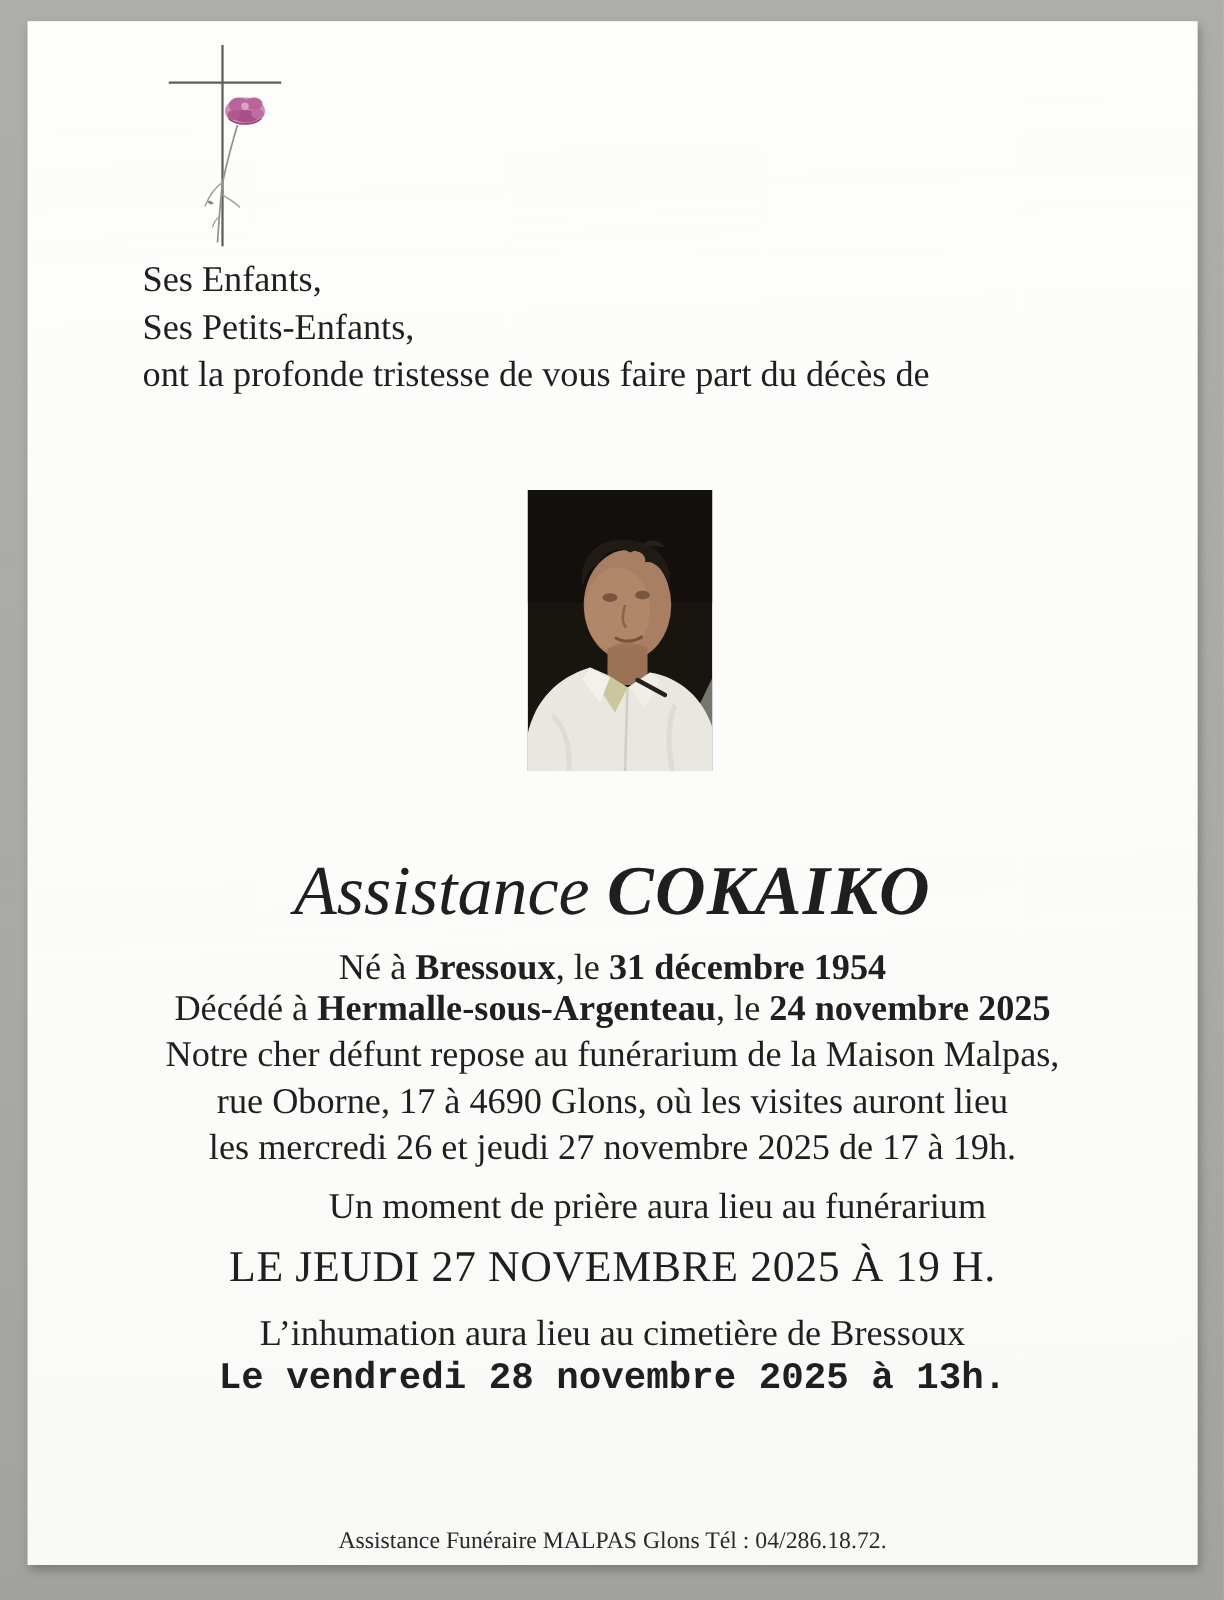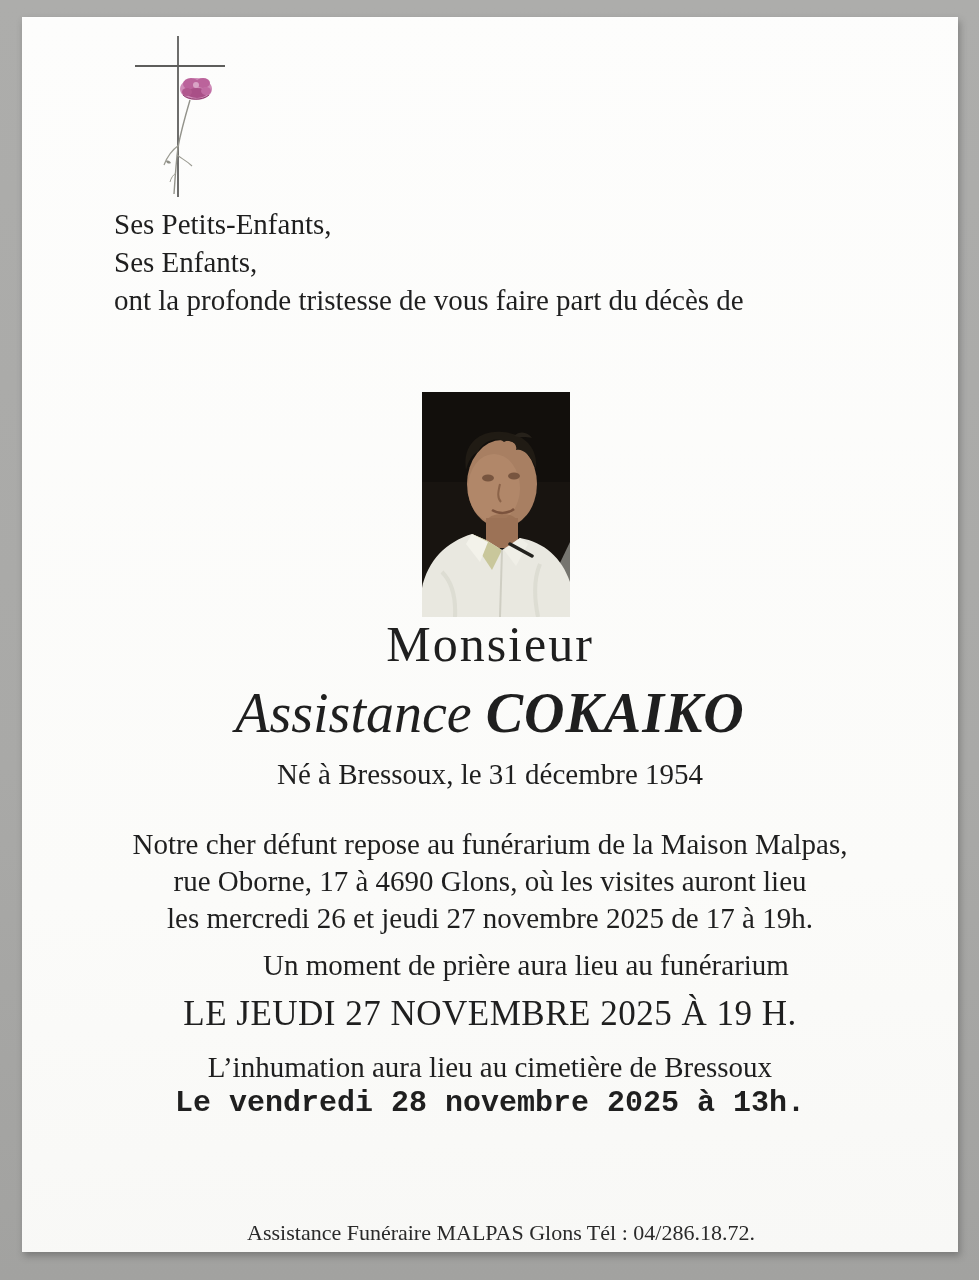--- a/index.html
+++ b/index.html
@@ -68,31 +68,31 @@
     top: 664px;
     font-size: 56px;
     line-height: 64px;
     font-style: italic;
   }
   .title-name .last {
     font-weight: bold;
     letter-spacing: 1px;
   }
   .body29 { font-size: 29px; line-height: 34px; }
-  .b { font-weight: normal; }
+  .b { font-weight: bold; }
   .l-birth   { top: 740px; }
   .l-death   { top: 773px; }
   .l-repose1 { top: 810px; }
   .l-repose2 { top: 847px; }
   .l-repose3 { top: 884px; }
   .l-prayer  { top: 931px; padding-left: 36px; }
   .l-jeudi   { top: 977px; font-size: 35px; line-height: 40px; font-weight: normal; letter-spacing: 0.5px; }
   .l-inhum   { top: 1033px; }
   .l-vendredi{ top: 1069px; font-size: 30px; line-height: 35px; font-weight: bold; font-family: Liberation Mono, monospace; }
-  .l-footer  { top: 1204px; font-size: 22px; line-height: 24px; color: #2a2a2a; padding-left: 11px; }
+  .l-footer  { top: 1204px; font-size: 19px; line-height: 24px; color: #2a2a2a; }
 </style>
 </head>
 <body>
 
 <div class="scan-area">
   <div class="paper">
 
     <svg class="cross-art" viewBox="0 0 110 170" aria-hidden="true">
       <line x1="48" y1="3" x2="48" y2="164" stroke="#5e5e5c" stroke-width="1.8"></line>
       <line x1="5" y1="33" x2="95" y2="33" stroke="#5e5e5c" stroke-width="1.8"></line>
@@ -109,22 +109,22 @@
         <ellipse cx="73" cy="50" rx="7" ry="5" fill="#bb639b"></ellipse>
         <ellipse cx="67" cy="60" rx="10" ry="5" fill="#a94f87"></ellipse>
         <ellipse cx="57" cy="59" rx="5" ry="4" fill="#b1588e"></ellipse>
         <ellipse cx="76" cy="58" rx="5" ry="4" fill="#c06ba2"></ellipse>
         <circle cx="66" cy="52" r="3" fill="#d9a4c6"></circle>
         <path d="M53 62 C58 67 72 68 79 62" stroke="#8f3f70" stroke-width="1" fill="none"></path>
       </g>
     </svg>
 
     <div class="intro">
+      <div>Ses Enfants,</div>
       <div>Ses Petits-Enfants,</div>
-      <div>Ses Enfants,</div>
       <div>ont la profonde tristesse de vous faire part du décès de</div>
     </div>
 
     <div class="photo-frame">
       <svg width="148" height="225" viewBox="0 0 148 225" aria-hidden="true">
         <rect x="0" y="0" width="148" height="225" fill="#181410"></rect>
         <rect x="0" y="0" width="148" height="90" fill="#120f0c"></rect>
         <polygon points="148,150 148,225 112,225" fill="#8f8d87" opacity="0.8"></polygon>
         <polygon points="0,190 22,225 0,225" fill="#5a564e" opacity="0.5"></polygon>
 
@@ -147,25 +147,25 @@
         <path d="M50 142 L66 150 L58 170 L44 152 Z" fill="#f3f2ea"></path>
         <path d="M98 146 L82 158 L94 174 L106 152 Z" fill="#f0efe7"></path>
         <path d="M80 158 L78 225" stroke="#c9c8bd" stroke-width="2" opacity="0.8"></path>
         <path d="M20 180 C30 190 34 205 33 225" stroke="#d2d1c5" stroke-width="4" fill="none" opacity="0.5"></path>
         <path d="M118 172 C112 186 112 205 116 225" stroke="#d2d1c5" stroke-width="4" fill="none" opacity="0.5"></path>
 
         <path d="M88 152 L110 164" stroke="#22211d" stroke-width="3.5" stroke-linecap="round"></path>
       </svg>
     </div>
 
-    <div class="line title-monsieur">Monsieur</div>
     <div class="line title-name"><span>Assistance </span><span class="last">COKAIKO</span></div>
 
     <div class="line body29 l-birth"><span>Né à </span><span class="b">Bressoux</span><span>, le </span><span class="b">31 décembre 1954</span></div>
 
+    <div class="line body29 l-death"><span>Décédé à </span><span class="b">Hermalle-sous-Argenteau</span><span>, le </span><span class="b">24 novembre 2025</span></div>
 
     <div class="line body29 l-repose1">Notre cher défunt repose au funérarium de la Maison Malpas,</div>
     <div class="line body29 l-repose2">rue Oborne, 17 à 4690 Glons, où les visites auront lieu</div>
     <div class="line body29 l-repose3">les mercredi 26 et jeudi 27 novembre 2025 de 17 à 19h.</div>
 
     <div class="line body29 l-prayer">Un moment de prière aura lieu au funérarium</div>
     <div class="line l-jeudi">LE JEUDI 27 NOVEMBRE 2025 À 19 H.</div>
 
     <div class="line body29 l-inhum">L’inhumation aura lieu au cimetière de Bressoux</div>
     <div class="line l-vendredi">Le vendredi 28 novembre 2025 à 13h.</div>

